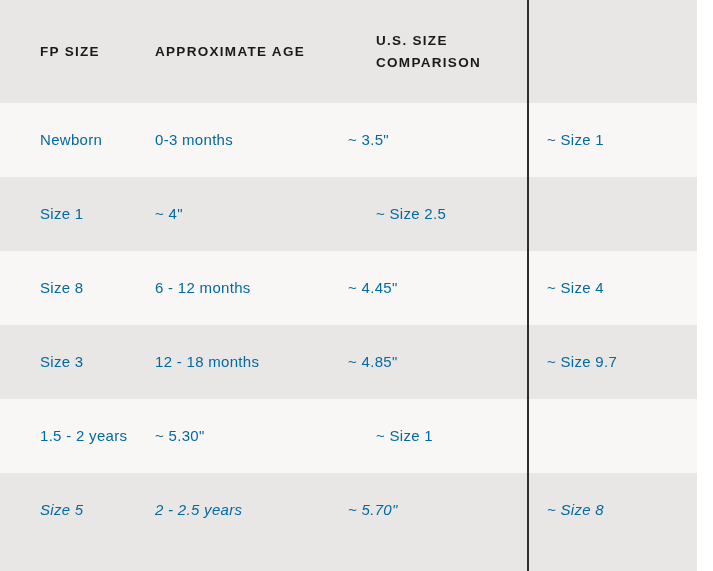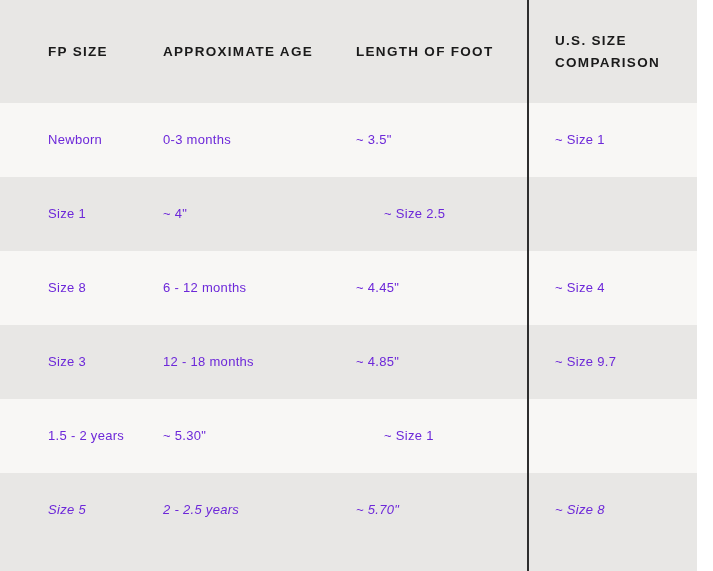--- a/index.html
+++ b/index.html
@@ -8,20 +8,21 @@
     font-family: "Liberation Sans", "DejaVu Sans", sans-serif;
     -webkit-font-smoothing: antialiased;
   }
   .size-chart {
     position: relative;
     width: 697px;
     height: 571px;
     overflow: hidden;
     display: flex;
     flex-direction: column;
+    align-items: center;
   }
   .grid-row {
     display: grid;
     grid-template-columns: 115px 193px 171px 186px;
     padding-left: 48px;
     align-items: center;
   }
   .header-row {
     height: 103px;
     background: #e8e7e5;
@@ -37,23 +38,23 @@
   .data-row { height: 74px; }
   .data-row.alt-light { background: #f8f7f5; }
   .data-row.alt-dark  { background: #e8e7e5; }
   .data-row.last {
     height: 98px;
     flex: 1 0 auto;
     padding-bottom: 24px;
     font-style: italic;
   }
   .data-cell {
-    font-size: 13px;
+    font-size: 15px;
     letter-spacing: 0.3px;
-    color: #6d28d9;
+    color: #0369a1;
     line-height: 20px;
   }
   .col-us { padding-left: 28px; }
   .col-us.header-cell { padding-right: 18px; }
   .column-divider {
     position: absolute;
     top: 0;
     bottom: 0;
     left: 527px;
     width: 1.5px;
@@ -64,21 +65,20 @@
 </head>
 <body>
 
 <div class="size-chart">
 
   <div class="column-divider"></div>
 
   <div class="grid-row header-row">
     <div class="header-cell">FP SIZE</div>
     <div class="header-cell">APPROXIMATE AGE</div>
-    <div class="header-cell">LENGTH OF FOOT</div>
     <div class="header-cell col-us">U.S. SIZE COMPARISON</div>
   </div>
 
   <div class="grid-row data-row alt-light">
     <div class="data-cell">Newborn</div>
     <div class="data-cell">0-3 months</div>
     <div class="data-cell">~ 3.5"</div>
     <div class="data-cell col-us">~ Size 1</div>
   </div>
 

